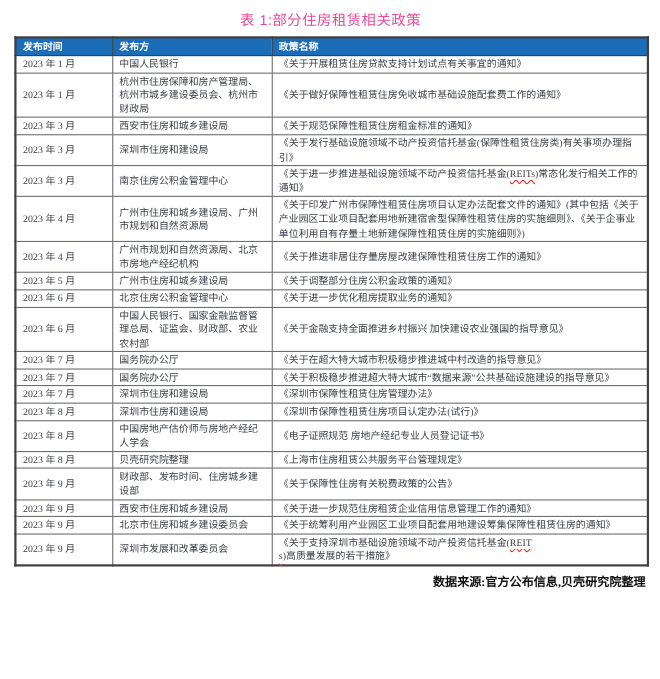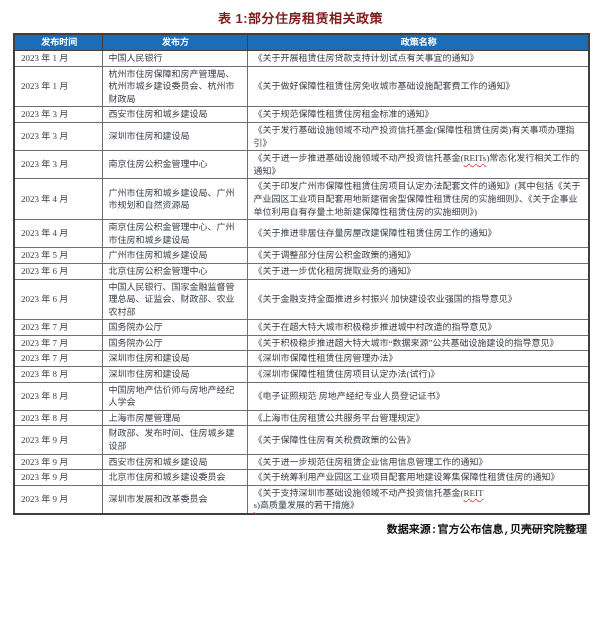--- a/index.html
+++ b/index.html
@@ -12,23 +12,23 @@
     width: 600px;
     height: 617px;
     box-sizing: border-box;
     padding: 8px 12px 0 13px;
     background: #ffffff;
     overflow: hidden;
   }
   .title {
     text-align: center;
     font-family: "Liberation Sans", sans-serif;
-    font-weight: bold;
+    font-weight: normal;
     font-size: 13px;
-    color: #7f1d1d;
+    color: #ec4899;
     letter-spacing: 0.5px;
     margin-bottom: 6px;
   }
   table.policy {
     border-collapse: collapse;
     table-layout: fixed;
     width: 575px;
     border: 2px solid #3f3f3f;
   }
   table.policy col.c-date   { width: 88px; }
@@ -40,38 +40,38 @@
     line-height: 12.6px;
     padding: 1px 4px 1px 6px;
     vertical-align: middle;
     word-break: break-all;
   }
   table.policy th {
     background: #1b6db8;
     color: #ffffff;
     font-family: "Liberation Sans", sans-serif;
     font-weight: bold;
-    text-align: center;
+    text-align: left;
     font-size: 9px;
     line-height: 13px;
     border-color: #3f3f3f;
   }
   table.policy td {
     color: #3a3f47;
   }
   .wavy {
     text-decoration-line: underline;
     text-decoration-style: wavy;
     text-decoration-color: #e02b2b;
     text-decoration-thickness: 1px;
     text-underline-offset: 2px;
   }
   .source-note {
     text-align: right;
-    font-family: Liberation Mono, monospace;
+    font-family: Liberation Serif, serif;
     font-weight: bold;
     font-size: 11px;
     color: #111111;
     margin-top: 5px;
     padding-right: 1px;
   }
 </style>
 </head>
 <body>
 
@@ -117,21 +117,21 @@
           <td>南京住房公积金管理中心</td>
           <td>《关于进一步推进基础设施领域不动产投资信托基金(<span class="wavy">REITs</span>)常态化发行相关工作的通知》</td>
         </tr>
         <tr>
           <td>2023 年 4 月</td>
           <td>广州市住房和城乡建设局、广州市规划和自然资源局</td>
           <td>《关于印发广州市保障性租赁住房项目认定办法配套文件的通知》(其中包括《关于产业园区工业项目配套用地新建宿舍型保障性租赁住房的实施细则》、《关于企事业单位利用自有存量土地新建保障性租赁住房的实施细则》)</td>
         </tr>
         <tr>
           <td>2023 年 4 月</td>
-          <td>南京住房公积金管理中心、广州市住房和城乡建设局</td>
+          <td>广州市规划和自然资源局、北京市房地产经纪机构</td>
           <td>《关于推进非居住存量房屋改建保障性租赁住房工作的通知》</td>
         </tr>
         <tr>
           <td>2023 年 5 月</td>
           <td>广州市住房和城乡建设局</td>
           <td>《关于调整部分住房公积金政策的通知》</td>
         </tr>
         <tr>
           <td>2023 年 6 月</td>
           <td>北京住房公积金管理中心</td>
@@ -162,21 +162,21 @@
           <td>深圳市住房和建设局</td>
           <td>《深圳市保障性租赁住房项目认定办法(试行)》</td>
         </tr>
         <tr>
           <td>2023 年 8 月</td>
           <td>中国房地产估价师与房地产经纪人学会</td>
           <td>《电子证照规范 房地产经纪专业人员登记证书》</td>
         </tr>
         <tr>
           <td>2023 年 8 月</td>
-          <td>上海市房屋管理局</td>
+          <td>贝壳研究院整理</td>
           <td>《上海市住房租赁公共服务平台管理规定》</td>
         </tr>
         <tr>
           <td>2023 年 9 月</td>
           <td>财政部、发布时间、住房城乡建设部</td>
           <td>《关于保障性住房有关税费政策的公告》</td>
         </tr>
         <tr>
           <td>2023 年 9 月</td>
           <td>西安市住房和城乡建设局</td>

